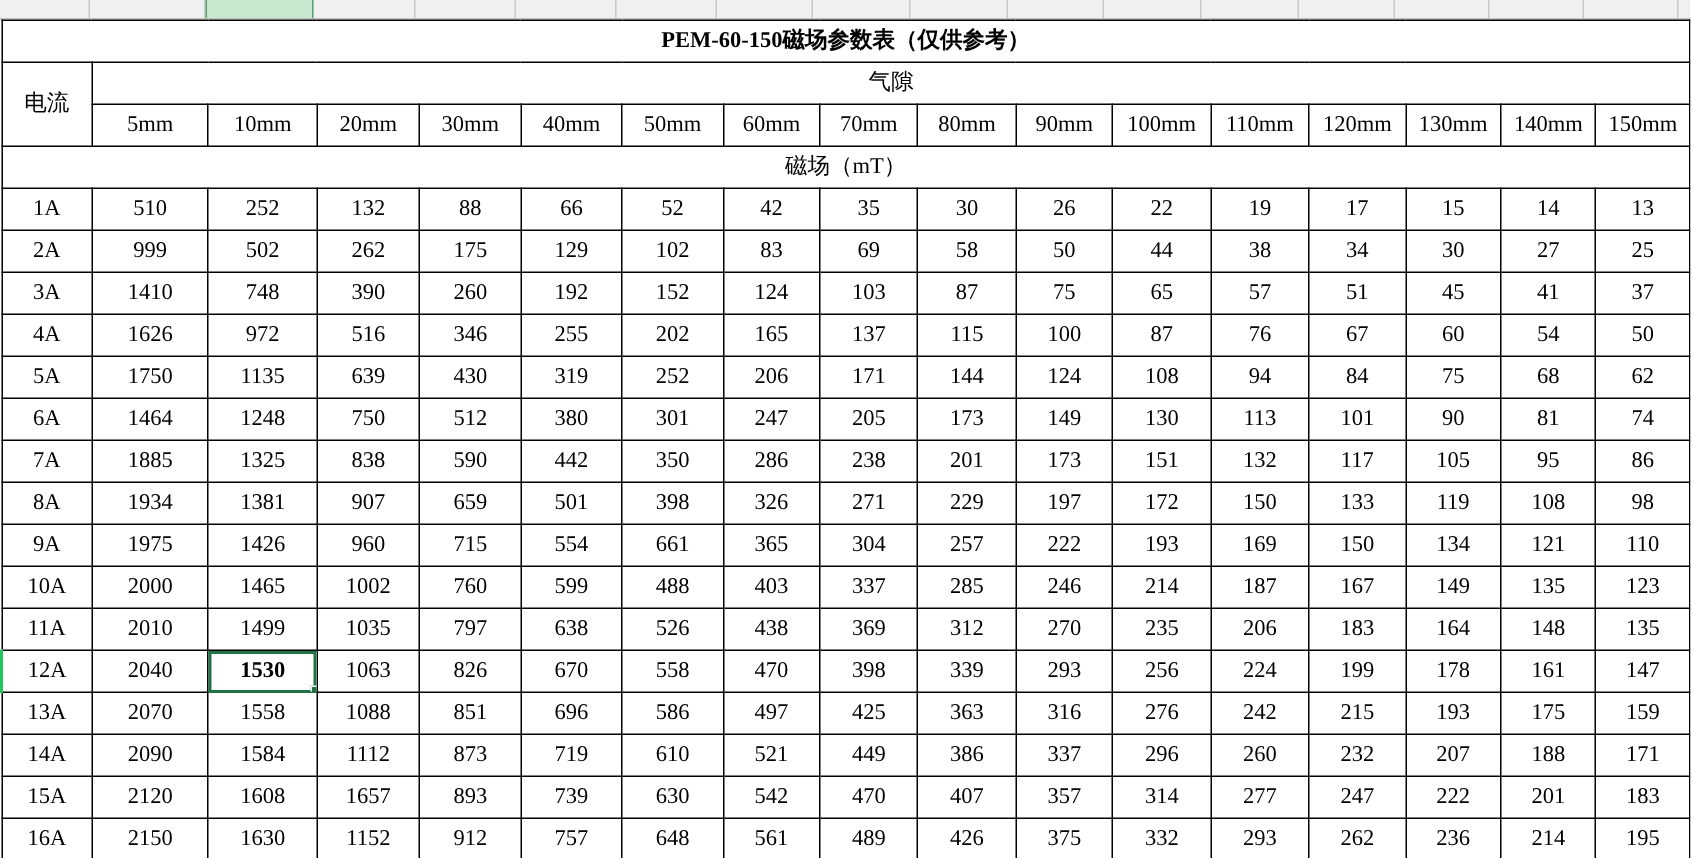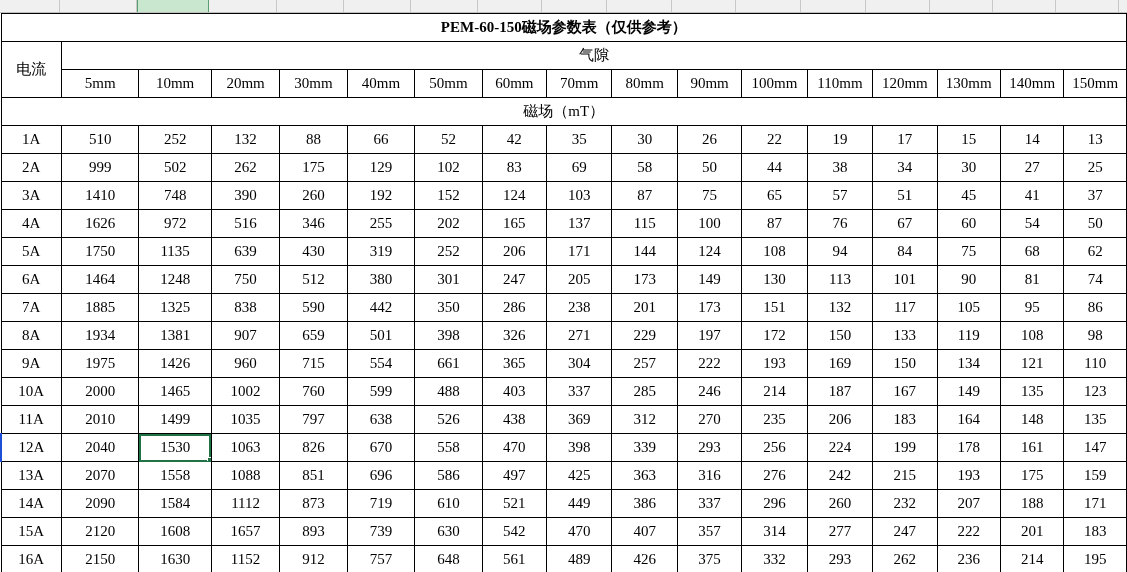--- a/index.html
+++ b/index.html
@@ -81,33 +81,34 @@
     height: 28px;
   }
   td.datacell {
     height: 28px;
   }
   
   td.selected {
     outline: 2px solid #217346;
     outline-offset: -2px;
     position: relative;
+    font-weight: bold;
   }
   td.selected::after {
     content: "";
     position: absolute;
     right: -3px;
     bottom: -3px;
     width: 5px;
     height: 5px;
     background: #217346;
     border: 1px solid #ffffff;
   }
   tr.rowsel td.rowhead {
-    border-left: 2px solid #1d4ed8;
+    border-left: 2px solid #22c55e;
   }
 </style>
 </head>
 <body>
 
 <div id="sheet">
 
   <div class="colstrip">
     <div class="cs" style="width:60px"></div>
     <div class="cs" style="width:77px"></div>

